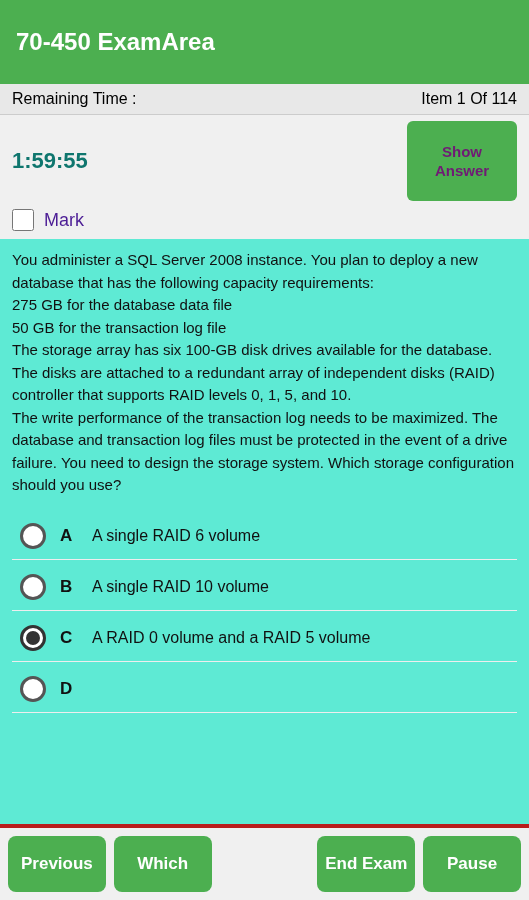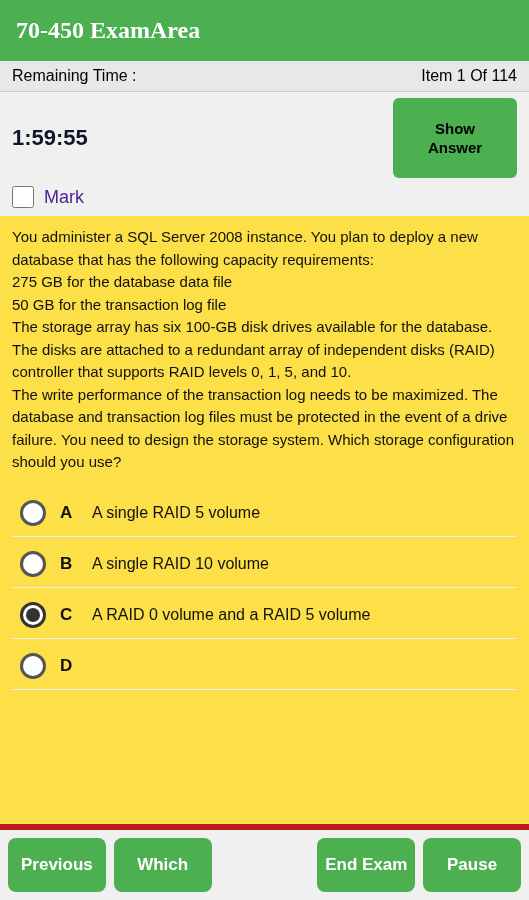--- a/index.html
+++ b/index.html
@@ -10,24 +10,23 @@
       background: #f0f0f0;
       display: flex;
       flex-direction: column;
       overflow: hidden;
     }
 
     
     #header {
       background: #4caf50;
       padding: 12px 16px;
-      height: 61px;
-      display: flex;
-      align-items: center;
-      font-family: Liberation Serif, serif;
+      height: 84px;
+      display: flex;
+      align-items: center;
     }
     #header-title {
       color: white;
       font-size: 24px;
       font-weight: bold;
     }
 
     
     #info-bar {
       display: flex;
@@ -41,32 +40,32 @@
     #timer-row {
       display: flex;
       justify-content: space-between;
       align-items: center;
       padding: 6px 12px 4px 12px;
       background: #f0f0f0;
     }
     #timer {
       font-size: 22px;
       font-weight: bold;
-      color: #0f172a;
+      color: #0f766e;
     }
     #show-answer-btn {
       background: #4caf50;
-      color: #000000;
+      color: #701a75;
       border: none;
       border-radius: 6px;
       padding: 2px 14px;
       font-size: 15px;
       font-weight: bold;
       cursor: pointer;
-      width: 124px;
+      width: 110px;
       height: 80px;
       line-height: 1.3;
       text-align: center;
     }
 
     
     #mark-row {
       display: flex;
       align-items: center;
       padding: 4px 12px 8px 12px;
@@ -80,21 +79,21 @@
     }
     #mark-label {
       font-size: 18px;
       color: #4c1d95;
     }
 
     
     #question-area {
       flex: 1;
       padding: 10px 12px;
-      background: #fde047;
+      background: #5eead4;
       overflow-y: auto;
       font-size: 15px;
       color: #111;
       line-height: 1.5;
     }
     #question-text {
       margin-bottom: 16px;
     }
 
     
@@ -139,21 +138,21 @@
     .answer-text {
       font-size: 16px;
       color: #111;
     }
 
     
     #bottom-nav {
       display: flex;
       height: 76px;
       background: #f0f0f0;
-      border-top: 6px solid #b91c1c;
+      border-top: 4px solid #b91c1c;
     }
     .nav-btn {
       flex: 1;
       background: #4caf50;
       color: white;
       border: none;
       font-size: 17px;
       font-weight: bold;
       cursor: pointer;
       margin: 8px 4px;
@@ -191,21 +190,21 @@
   <input type="checkbox" id="mark-checkbox" style="">
   <label id="mark-label" for="mark-checkbox">Mark</label>
 </div>
 
 <div id="question-area">
   <div id="question-text">You administer a SQL Server 2008 instance. You plan to deploy a new database that has the following capacity requirements:<br>275 GB for the database data file<br>50 GB for the transaction log file<br>The storage array has six 100-GB disk drives available for the database. The disks are attached to a redundant array of independent disks (RAID) controller that supports RAID levels 0, 1, 5, and 10.<br>The write performance of the transaction log needs to be maximized. The database and transaction log files must be protected in the event of a drive failure. You need to design the storage system. Which storage configuration should you use?</div>
   <div id="answers-container">
       <div class="answer-option">
         <div class="answer-radio"></div>
         <span class="answer-letter">A</span>
-        <span class="answer-text">A single RAID 5 volume</span>
+        <span class="answer-text">A single RAID 6 volume</span>
       </div>
       <div class="answer-option">
         <div class="answer-radio"></div>
         <span class="answer-letter">B</span>
         <span class="answer-text">A single RAID 10 volume</span>
       </div>
       <div class="answer-option">
         <div class="answer-radio selected"></div>
         <span class="answer-letter">C</span>
         <span class="answer-text">A RAID 0 volume and a RAID 5 volume</span>

